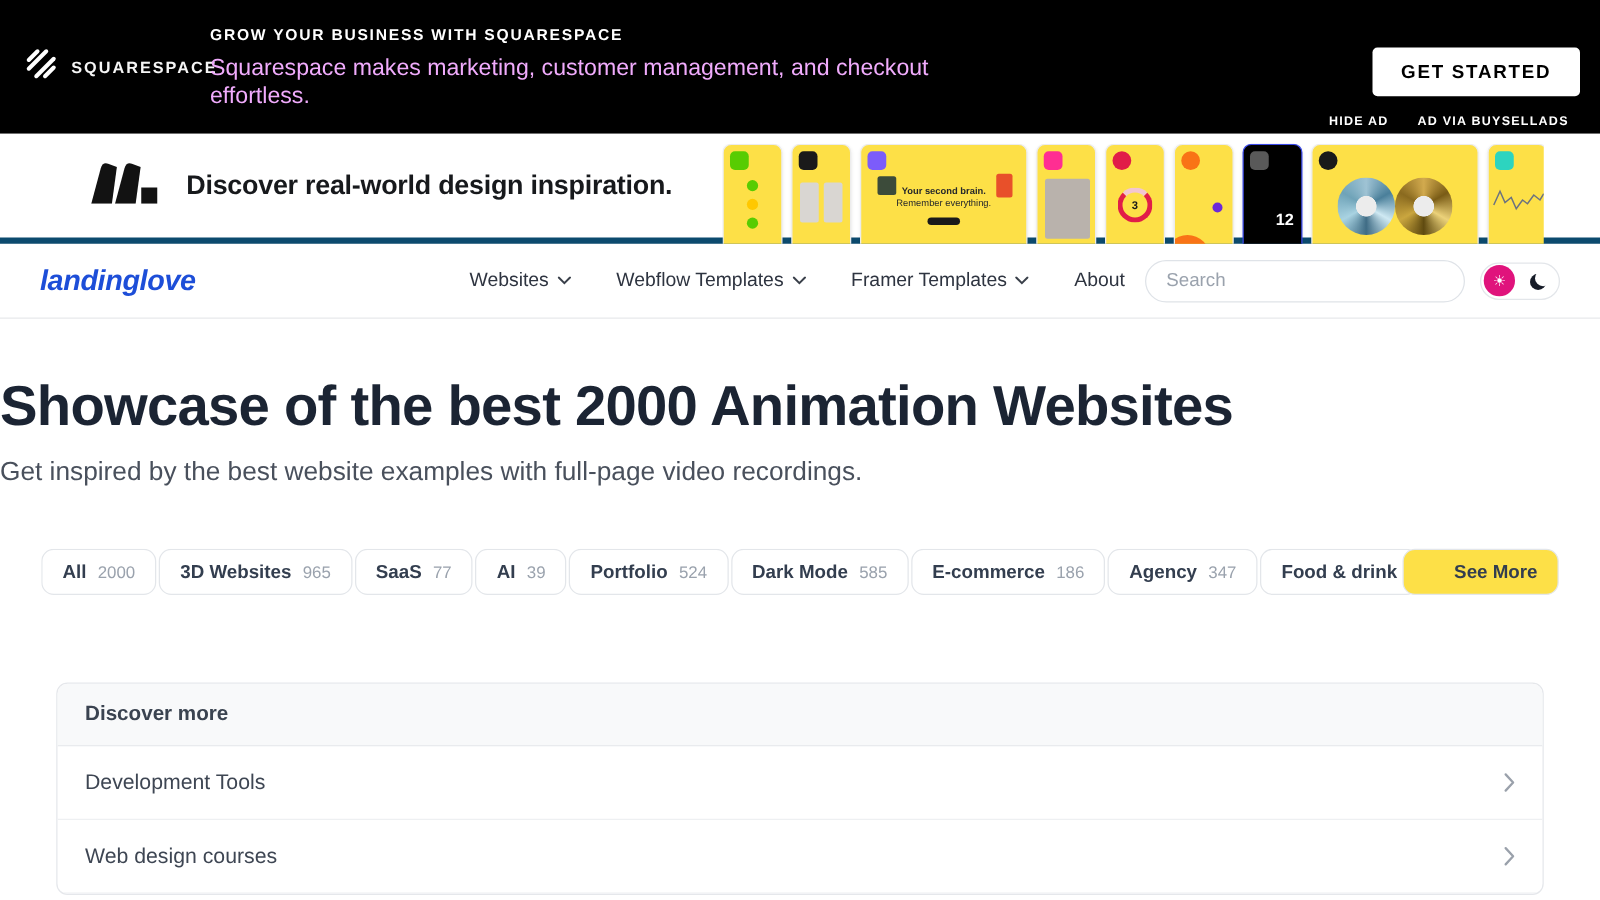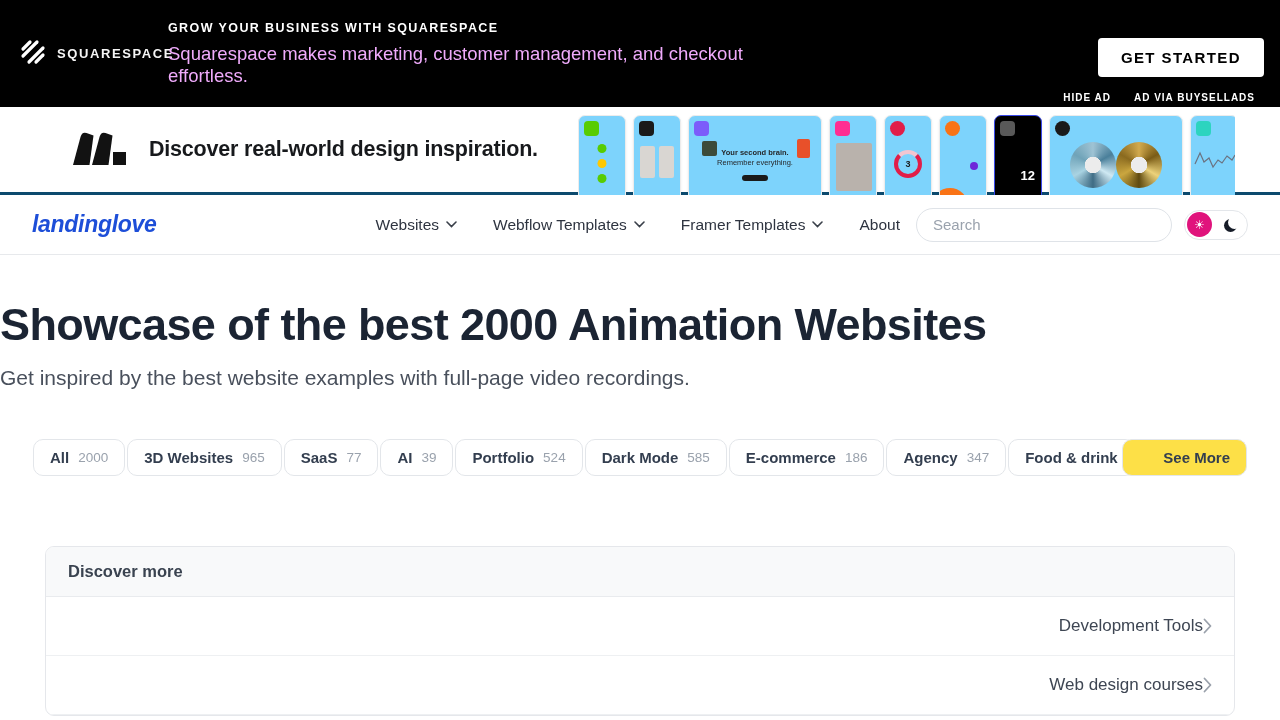--- a/index.html
+++ b/index.html
@@ -13,26 +13,26 @@
   .ad-copy { position: absolute; left: 168px; top: 21px; }
   .ad-headline { font-size: 12.5px; font-weight: bold; letter-spacing: 1.4px; margin-bottom: 8px; }
   .ad-body { font-size: 18.5px; line-height: 22px; width: 585px; color: #f0abfc; }
   .ad-cta { position: absolute; right: 16px; top: 38px; background: #fff; color: #000;
             font-family: inherit; font-size: 15px; font-weight: bold; letter-spacing: 1.4px;
             padding: 11px 23px; border: none; border-radius: 4px; cursor: pointer; }
   .ad-links { position: absolute; right: 25px; top: 92px; display: flex; gap: 23px; }
   .ad-link { font-size: 10px; font-weight: bold; letter-spacing: 1px; color: #fff; cursor: pointer; }
 
   
-  .promo { position: relative; height: 88px; background: #fff; border-bottom: 3px solid #0c4a6e; }
+  .promo { position: relative; height: 88px; background: #fff; border-bottom: 5px solid #0c4a6e; }
   .promo-left { position: absolute; left: 72px; top: 0; height: 100%; display: flex; align-items: center; gap: 23px; }
   .promo-text { font-size: 21.5px; font-weight: bold; color: #17191c; letter-spacing: -0.2px; cursor: pointer; }
   .thumbs { position: absolute; left: 578px; right: 45px; top: 8px; height: 80px;
             display: flex; gap: 7px; overflow: hidden; }
-  .thumb { flex: 0 0 auto; position: relative; width: 48px; height: 100px; background: #7dd3fc;
+  .thumb { flex: 0 0 auto; position: relative; width: 48px; height: 100px; background: #fde047;
            border: 1px solid #ececec; border-radius: 7px; box-shadow: 0 1px 3px rgba(0,0,0,0.07);
            overflow: hidden; cursor: pointer; }
   .thumb.wide { width: 134px; }
   .app-chip { position: absolute; top: 5px; left: 5px; width: 15px; height: 15px; border-radius: 4px; }
   .app-chip.round { border-radius: 50%; }
   .dots { position: absolute; top: 28px; left: 50%; transform: translateX(-50%); display: flex; flex-direction: column; gap: 6px; }
   .dot { width: 9px; height: 9px; border-radius: 50%; }
   .dot.g { background: #58cc02; } .dot.a { background: #ffc800; }
   .photo-pair { position: absolute; top: 30px; left: 6px; right: 6px; display: flex; gap: 4px; }
   .photo { flex: 1; height: 32px; background: #d9d6d2; border-radius: 2px; }
@@ -85,21 +85,21 @@
   .chip-track { display: flex; gap: 2px; width: 1107px; overflow: hidden; }
   .chip { flex: 0 0 auto; display: flex; align-items: center; gap: 9px; height: 37px; padding: 0 16px;
           background: #fff; border: 1px solid #e3e6ea; border-radius: 10px; font-family: inherit; cursor: pointer; white-space: nowrap; }
   .chip-label { font-size: 15px; font-weight: bold; color: #333e4f; }
   .chip-count { font-size: 13.5px; color: #9aa2ad; }
   .see-more { position: absolute; right: 0; top: 0; background: #fde047; padding-left: 40px; }
 
   
   .panel { margin: 70px 45px 0; border: 1px solid #e5e7eb; border-radius: 9px; overflow: hidden; background: #fff; }
   .panel-head { background: #f8f9fa; padding: 15px 22px; font-size: 16.5px; font-weight: bold; color: #3a4350; border-bottom: 1px solid #e9ebee; }
-  .panel-row { display: flex; align-items: center; justify-content: flex-end; padding: 19px 22px;
+  .panel-row { display: flex; align-items: center; justify-content: space-between; padding: 19px 22px;
                border-bottom: 1px solid #eef0f2; font-size: 17px; color: #3e4653; cursor: pointer; }
 </style>
 </head>
 <body>
 
 <div class="ad-banner">
   <div class="sq-logo">
     <span>
       <svg width="30" height="30" viewBox="0 0 30 30" fill="none" stroke="#ffffff" stroke-width="3.2" stroke-linecap="round">
         <path d="M5 12 L12 5"></path>

